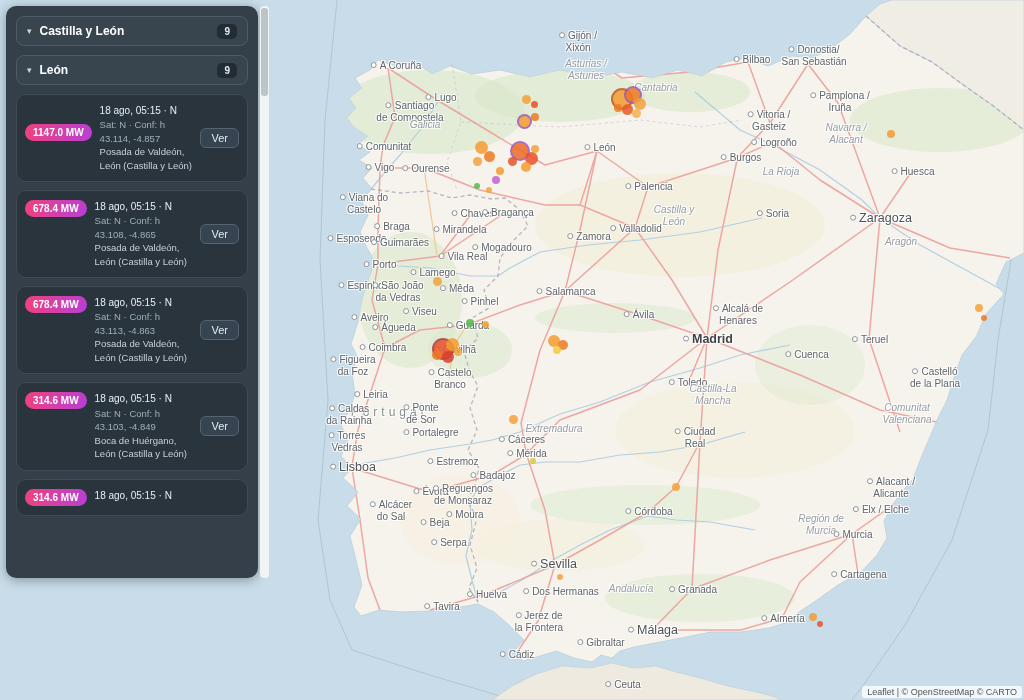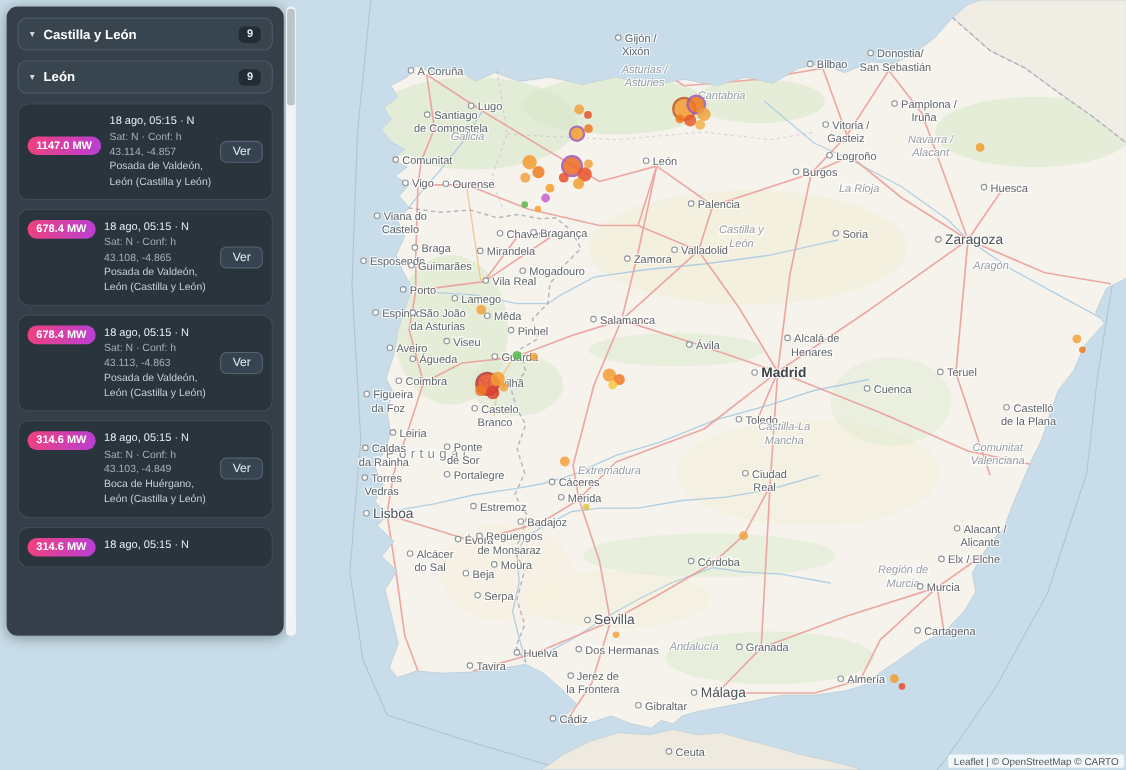--- a/index.html
+++ b/index.html
@@ -205,21 +205,21 @@
       <span class="lbl city" style="left: 357px; top: 239px;">Esposende</span>
       <span class="lbl city" style="left: 392px; top: 227px;">Braga</span>
       <span class="lbl city" style="left: 400px; top: 243px;">Guimarães</span>
       <span class="lbl city" style="left: 441px; top: 257px; padding-left: 44px;">Vila Real</span>
       <span class="lbl city" style="left: 380px; top: 265px;">Porto</span>
       <span class="lbl city" style="left: 433px; top: 273px;">Lamego</span>
       <span class="lbl city" style="left: 457px; top: 289px;">Mêda</span>
       <span class="lbl city" style="left: 566px; top: 292px;">Salamanca</span>
       <span class="lbl city" style="left: 361px; top: 286px;">Espinho</span>
       <span class="lbl city" style="left: 398px; top: 292px;">São João
-da Asturias</span>
+da Vedras</span>
       <span class="lbl city" style="left: 480px; top: 302px;">Pinhel</span>
       <span class="lbl city" style="left: 420px; top: 312px;">Viseu</span>
       <span class="lbl city" style="left: 370px; top: 318px;">Aveiro</span>
       <span class="lbl city" style="left: 394px; top: 328px;">Águeda</span>
       <span class="lbl city" style="left: 468px; top: 326px;">Guarda</span>
       <span class="lbl city" style="left: 639px; top: 315px;">Ávila</span>
       <span class="lbl city big bold" style="left: 708px; top: 339px;">Madrid</span>
       <span class="lbl city" style="left: 738px; top: 315px;">Alcalá de
 Henares</span>
       <span class="lbl city" style="left: 870px; top: 340px;">Teruel</span>

